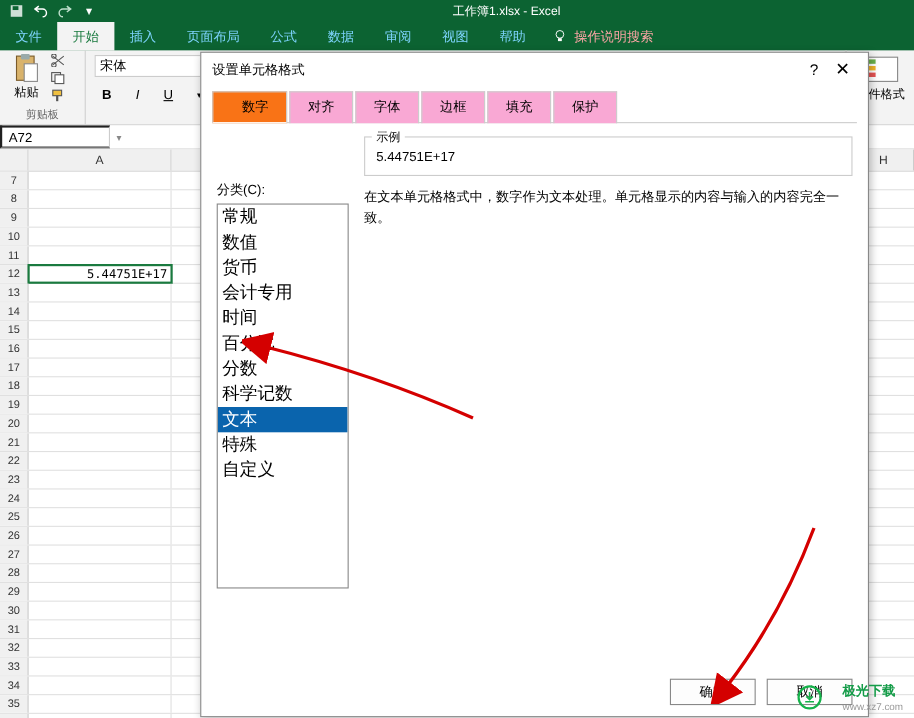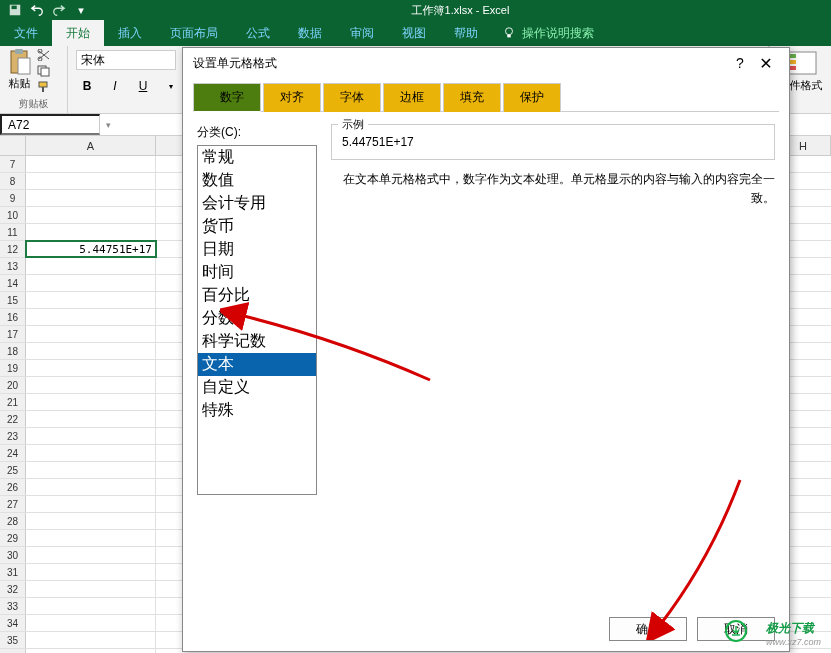--- a/index.html
+++ b/index.html
@@ -8,28 +8,28 @@
 
 .titlebar { height: 20px; background: #0c6332; color: #fff; display: flex; align-items: center; }
 .titlebar-left { display: flex; gap: 4px; padding-left: 6px; align-items: center; }
 .titlebar-center { flex: 1; text-align: center; font-size: 11px; }
 .qat-btn { width: 18px; height: 18px; display: flex; align-items: center; justify-content: center; font-size: 11px; }
 
 
 .ribbon-tabs { height: 26px; background: #0c6332; display: flex; align-items: stretch; }
 .ribbon-tab { padding: 0 14px; font-size: 12px; color: #7dd3fc; display: flex; align-items: center; cursor: pointer; }
 .ribbon-tab.active { background: #f3f3f3; color: #1a7a3f; }
-.ribbon-search { display: flex; align-items: center; gap: 6px; padding: 0 10px; font-size: 12px; color: #86efac; text-align: right; }
+.ribbon-search { display: flex; align-items: center; gap: 6px; padding: 0 10px; font-size: 12px; color: #fca5a5; text-align: right; }
 .bulb-icon { width: 14px; height: 14px; }
 
 
 .ribbon-content { height: 68px; background: #f3f3f3; border-bottom: 1px solid #d0d0d0; display: flex; }
 .ribbon-group { border-right: 1px solid #d0d0d0; padding: 2px 6px; display: flex; flex-direction: column; }
 .ribbon-group-label { font-size: 10px; color: #666; text-align: center; margin-top: auto; }
-.clipboard-group { width: 68px; }
+.clipboard-group { width: 78px; }
 .paste-btn { width: 36px; height: 46px; display: flex; flex-direction: column; align-items: center; font-size: 11px; }
 .paste-icon { width: 24px; height: 28px; }
 .small-btns { display: flex; flex-direction: column; gap: 2px; padding-left: 4px; }
 .small-btn { width: 24px; height: 14px; font-size: 10px; display: flex; align-items: center; }
 .font-group { flex: 1; padding: 4px 8px; }
 .font-row1 { display: flex; gap: 4px; align-items: center; }
 .font-name { width: 100px; height: 20px; border: 1px solid #ccc; font-size: 12px; padding: 0 4px; background: #fff; }
 .font-row2 { display: flex; gap: 6px; margin-top: 6px; align-items: center; }
 .font-btn { width: 22px; height: 20px; font-size: 12px; display: flex; align-items: center; justify-content: center; }
 .cond-format-group { width: 62px; padding: 2px; display: flex; flex-direction: column; align-items: center; }
@@ -51,41 +51,41 @@
 .cell { width: 130px; border-right: 1px solid #e0e0e0; font-size: 11px; padding: 0 3px; display: flex; align-items: center; justify-content: flex-end; font-family: Consolas, monospace; }
 .cell.selected { outline: 2px solid #1a7a3f; outline-offset: -1px; }
 
 
 .dialog { position: absolute; left: 182px; top: 47px; width: 608px; height: 605px; background: #fff; border: 1px solid #888; box-shadow: 2px 2px 8px rgba(0,0,0,0.3); z-index: 100; display: flex; flex-direction: column; }
 .dialog-title { height: 30px; display: flex; align-items: center; padding: 0 10px; font-size: 12px; }
 .dialog-title-text { flex: 1; }
 .dialog-help { width: 26px; text-align: center; font-size: 14px; cursor: pointer; }
 .dialog-close { width: 26px; text-align: center; font-size: 16px; cursor: pointer; }
 .dialog-tabs { display: flex; padding: 4px 10px 0 10px; gap: 0; }
-.dialog-tab { padding: 5px 16px; font-size: 12px; border: 1px solid transparent; cursor: pointer; background: #eab308; border: 1px solid #ccc; border-bottom: none; margin-right: 2px; position: relative; top: 1px; }
-.dialog-tab.active { background: #4d7c0f; border-bottom: 1px solid #fff; z-index: 2; padding-left: 26px; }
+.dialog-tab { padding: 5px 16px; font-size: 12px; border: 1px solid transparent; cursor: pointer; background: #f9a8d4; border: 1px solid #ccc; border-bottom: none; margin-right: 2px; position: relative; top: 1px; }
+.dialog-tab.active { background: #f97316; border-bottom: 1px solid #fff; z-index: 2; padding-left: 26px; }
 .dialog-body { flex: 1; border-top: 1px solid #ccc; margin: 0 10px; padding: 12px 4px; display: flex; gap: 14px; }
 .category-label { font-size: 12px; margin-bottom: 4px; }
-.category-col { width: 120px; }
+.category-col { width: 120px; margin-top: 40px; }
 .category-list { border: 1px solid #888; height: 350px; overflow-y: scroll; background: #fff; }
 .category-item { font-size: 16px; padding: 1px 4px; cursor: pointer; }
 .category-item.selected { background: #0a64ad; color: #fff; }
 .preview-col { flex: 1; }
 .example-box { border: 1px solid #ccc; padding: 8px 10px 10px 10px; margin-bottom: 10px; position: relative; }
 .example-label { position: absolute; top: -8px; left: 6px; background: #fff; padding: 0 4px; font-size: 11px; }
 .example-value { font-size: 12px; padding-top: 2px; }
-.desc-text { font-size: 12px; line-height: 1.6; text-align: right; }
+.desc-text { font-size: 12px; line-height: 1.6; }
 .dialog-buttons { height: 44px; display: flex; justify-content: flex-end; align-items: center; gap: 10px; padding: 0 14px; }
 .dlg-btn { width: 78px; height: 24px; border: 1px solid #888; background: #fdfdfd; font-size: 12px; cursor: pointer; }
 
 
 .arrow-svg { position: absolute; z-index: 200; pointer-events: none; }
 
 
-.watermark { position: absolute; right: 10px; bottom: 6px; font-size: 12px; color: #159c49; z-index: 300; display: flex; gap: 19px; font-style: italic; }
+.watermark { position: absolute; right: 10px; bottom: 6px; font-size: 12px; color: #159c49; z-index: 300; display: flex; align-items: center; gap: 19px; }
 .watermark-sub { font-size: 9px; color: #999; }
 .wm-circle { width: 22px; height: 22px; border-radius: 50%; border: 2px solid #15b24a; display: flex; align-items: center; justify-content: center; }
 
 
 .category-list::-webkit-scrollbar { width: 16px; }
 .category-list::-webkit-scrollbar-track { background: #f0f0f0; border-left: 1px solid #ddd; }
 .category-list::-webkit-scrollbar-thumb { background: #c8c8c8; }
 </style>
 </head>
 <body>
@@ -342,30 +342,29 @@
     <div class="dialog-tab">边框</div>
     <div class="dialog-tab">填充</div>
     <div class="dialog-tab">保护</div>
   </div>
   <div class="dialog-body">
     <div class="category-col">
       <div class="category-label">分类(C):</div>
       <div class="category-list" id="category-list">
           <div class="category-item">常规</div>
           <div class="category-item">数值</div>
+          <div class="category-item">货币</div>
           <div class="category-item">会计专用</div>
-          <div class="category-item">货币</div>
-          <div class="category-item">日期</div>
           <div class="category-item">时间</div>
           <div class="category-item">百分比</div>
           <div class="category-item">分数</div>
           <div class="category-item">科学记数</div>
           <div class="category-item selected">文本</div>
+          <div class="category-item">特殊</div>
           <div class="category-item">自定义</div>
-          <div class="category-item">特殊</div>
         </div>
     </div>
     <div class="preview-col">
       <div class="example-box">
         <span class="example-label">示例</span>
         <div class="example-value">5.44751E+17</div>
       </div>
       <div class="desc-text">在文本单元格格式中，数字作为文本处理。单元格显示的内容与输入的内容完全一致。</div>
     </div>
   </div>

